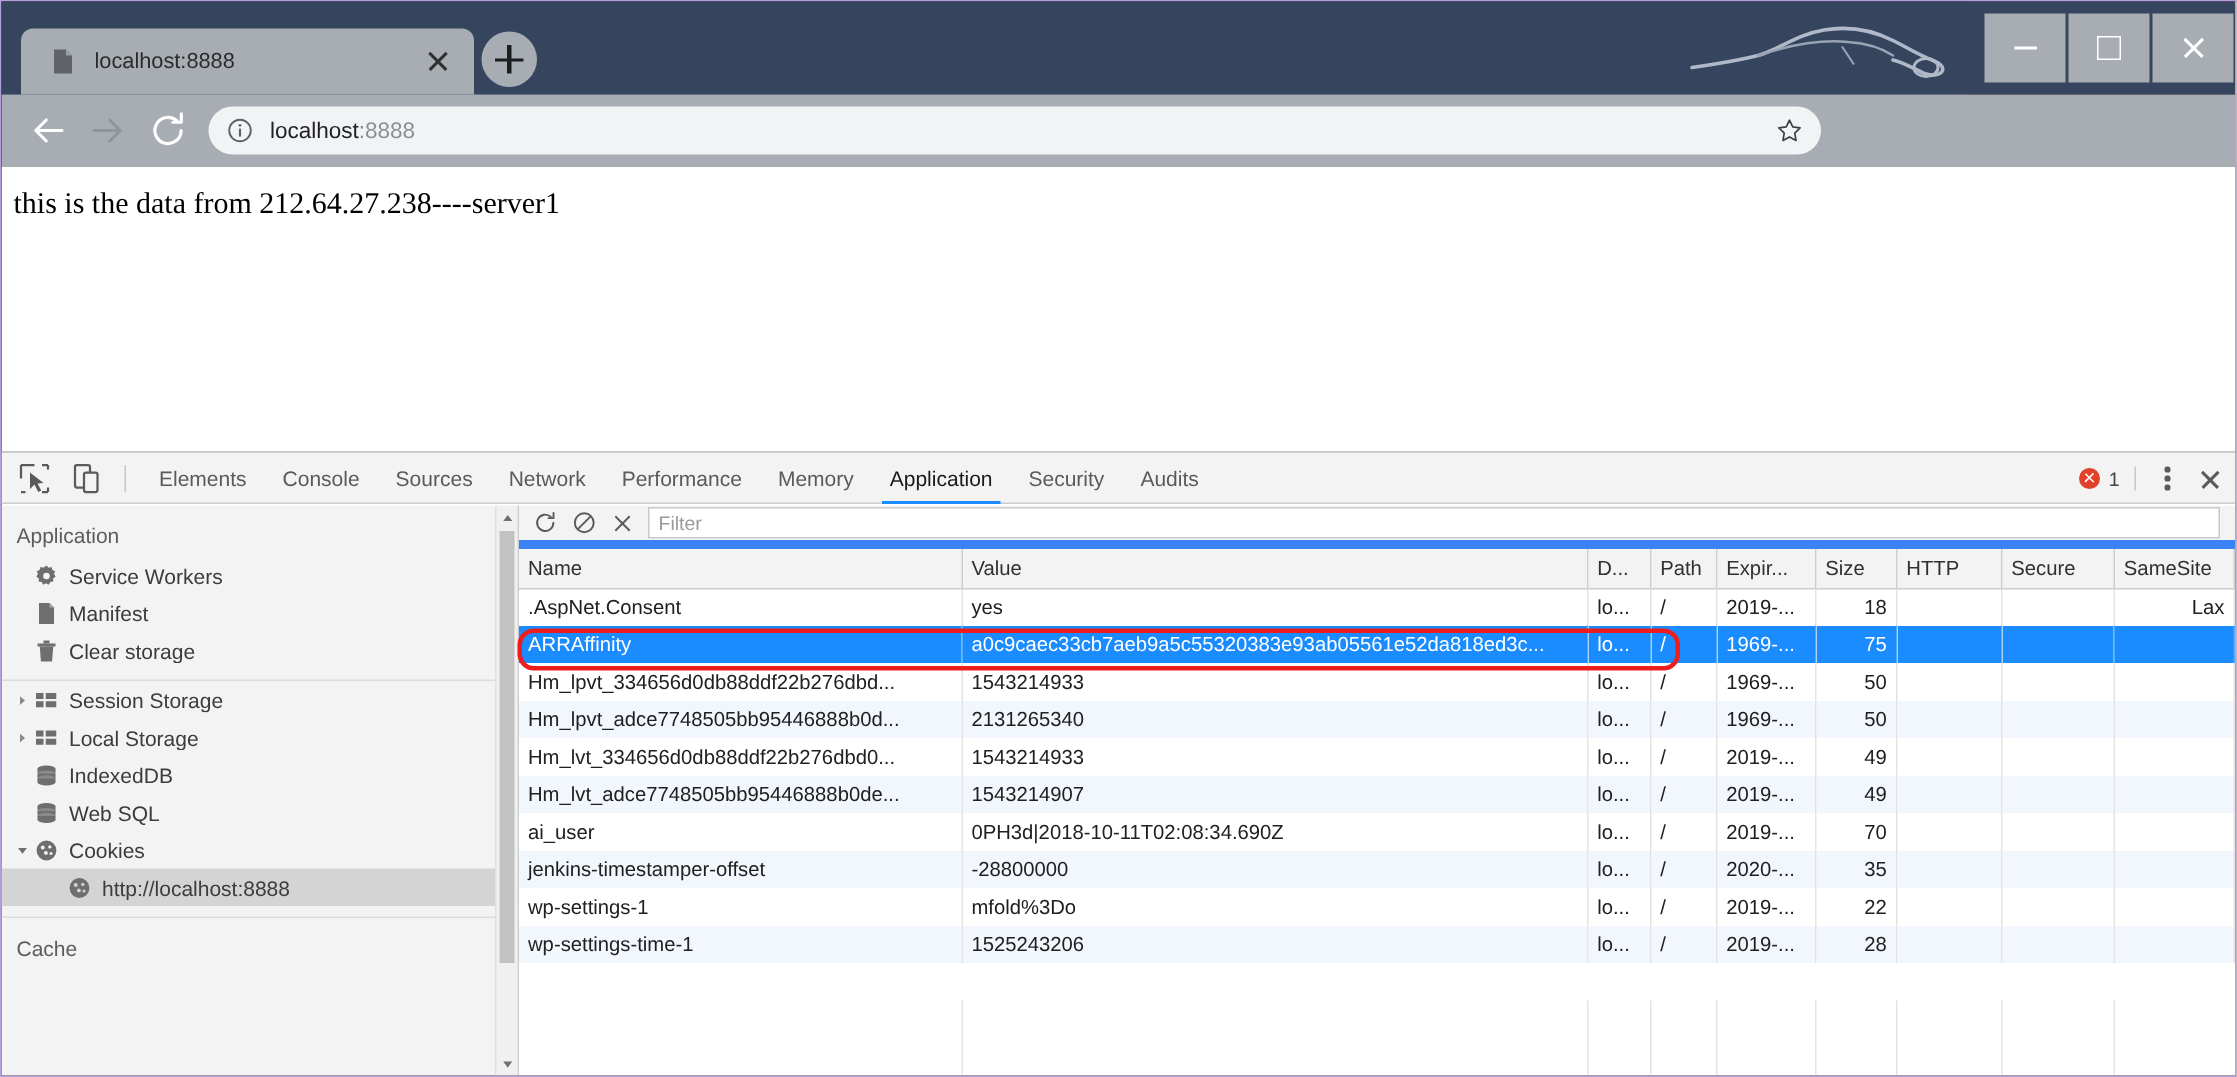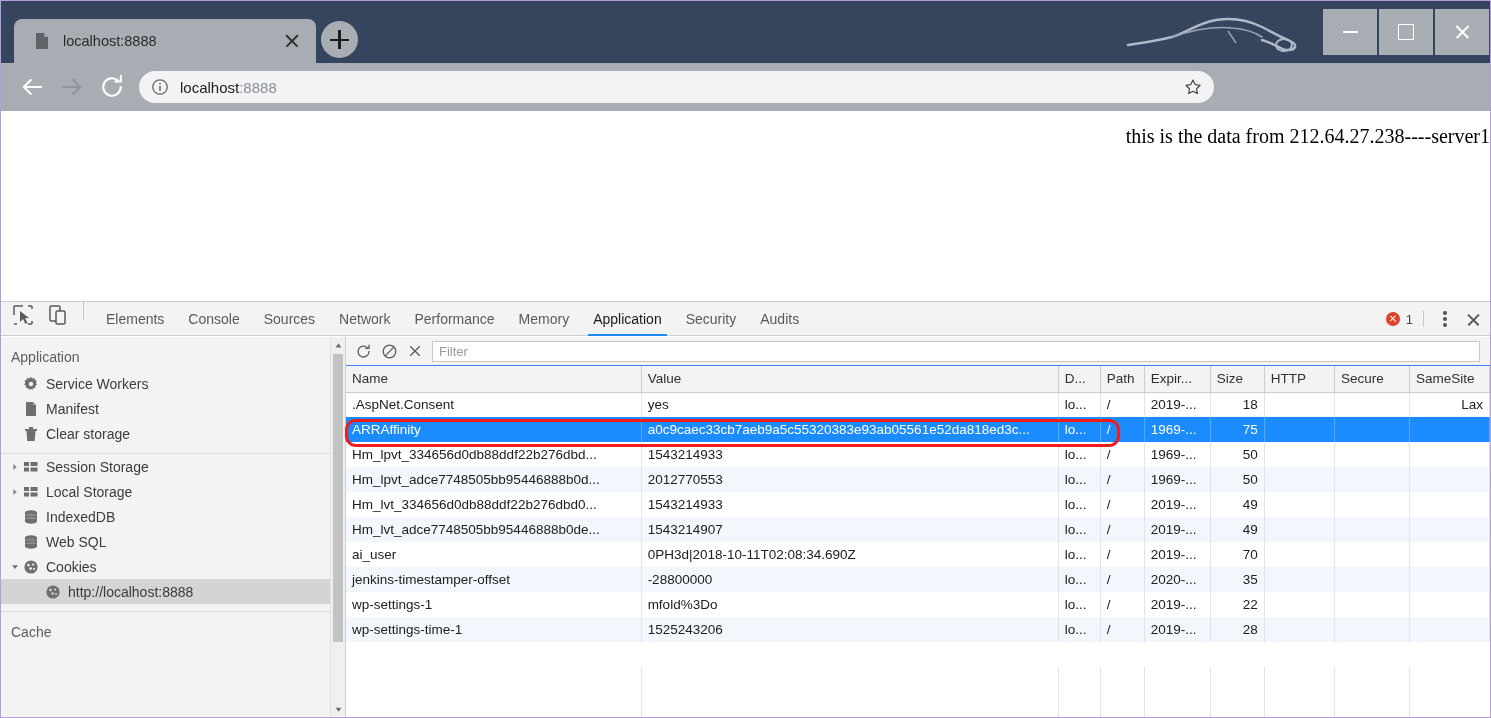--- a/index.html
+++ b/index.html
@@ -67,25 +67,25 @@
   .om-text .dim { color:#8a8f95; }
   .om-star { position:absolute; right:12px; top:7px; width:18px; height:18px; cursor:pointer; }
 
   .ext { position:absolute; top:74px; width:28px; height:28px; cursor:pointer; }
   .ext-sep { position:absolute; left:1395px; top:76px; width:1px; height:22px; background:#8e949c; }
   .kebab { position:absolute; left:1459px; top:74px; width:24px; height:28px; cursor:pointer; }
   .kebab i { display:block; width:4px; height:4px; border-radius:50%; background:#2d2d2d; margin:3px auto; }
 
   
   .viewport { position:absolute; left:0; top:110px; width:1489px; height:190px; background:#fff; }
-  .page-text { padding:14px 0 0 8px; font-family:"Liberation Serif", serif; font-size:20px; color:#000;text-align:right; }
+  .page-text { padding:14px 0 0 8px; font-family:"Liberation Serif", serif; font-size:20px; color:#000; }
 
   
   .devtools { position:absolute; left:0; top:300px; width:1489px; height:416px; background:#fff; border-top:1px solid #cdcdcd; }
-  .dt-tabbar { position:relative; height:34px; background:#f3f3f3; border-bottom:1px solid #cdcdcd; display:flex; align-items:flex-start; }
+  .dt-tabbar { position:relative; height:34px; background:#f3f3f3; border-bottom:1px solid #cdcdcd; display:flex; align-items:center; }
   .dt-ico { width:26px; height:26px; margin-left:9px; cursor:pointer; flex:none; }
   .dt-vsep { width:1px; height:18px; background:#c8c8c8; margin:0 10px 0 12px; flex:none; }
   .dt-tab {
     position:relative; height:34px; line-height:34px; padding:0 12px;
     font-size:14px; color:#5a5a5a; cursor:pointer; white-space:nowrap;
   }
   .dt-tab.active { color:#1a1a1a; }
   .dt-tab.active::after {
     content:""; position:absolute; left:7px; right:7px; bottom:0; height:2px; background:#1a8cff;
   }
@@ -132,21 +132,21 @@
   .sb-label { white-space:nowrap; overflow:hidden; text-overflow:ellipsis; }
 
   .sb-scroll { position:absolute; right:0; top:0; bottom:0; width:15px; background:#f0f0f0; border-left:1px solid #e0e0e0; }
   .sb-arrow-btn { height:16px; display:flex; align-items:center; justify-content:center; cursor:pointer; }
   .sb-thumb { position:absolute; left:2px; right:2px; top:17px; height:288px; background:#c2c2c2; cursor:pointer; }
   .sb-arrow-btn.down { position:absolute; bottom:0; left:0; right:0; }
 
   
   .cookies { position:relative; flex:1; background:#fff; overflow:hidden; }
   .ck-toolbar {
-    height:29px; background:#f3f3f3; border-bottom:1px solid #3b82f6;
+    height:29px; background:#f3f3f3; border-bottom:6px solid #3b82f6;
     display:flex; align-items:center; padding:0 4px;
   }
   .ck-ico { width:26px; height:24px; display:flex; align-items:center; justify-content:center; cursor:pointer; flex:none; }
   .ck-filter {
     flex:1; height:21px; margin:0 6px 0 4px; border:1px solid #c9c9c9; background:#fff;
     font-family:"Liberation Sans", sans-serif; font-size:13px; color:#222; padding:0 6px; outline:none;
   }
   .ck-filter::placeholder { color:#9a9a9a; }
 
   table.ck { width:100%; border-collapse:collapse; table-layout:fixed; font-size:13.5px; }
@@ -549,21 +549,21 @@
                 <td>lo...</td>
                 <td>/</td>
                 <td>1969-...</td>
                 <td class="num">50</td>
                 <td></td>
                 <td></td>
                 <td style="text-align: right;"></td>
               </tr>
               <tr class="odd">
                 <td>Hm_lpvt_adce7748505bb95446888b0d...</td>
-                <td>2012770553</td>
+                <td>2131265340</td>
                 <td>lo...</td>
                 <td>/</td>
                 <td>1969-...</td>
                 <td class="num">50</td>
                 <td></td>
                 <td></td>
                 <td style="text-align: right;"></td>
               </tr>
               <tr>
                 <td>Hm_lvt_334656d0db88ddf22b276dbd0...</td>

